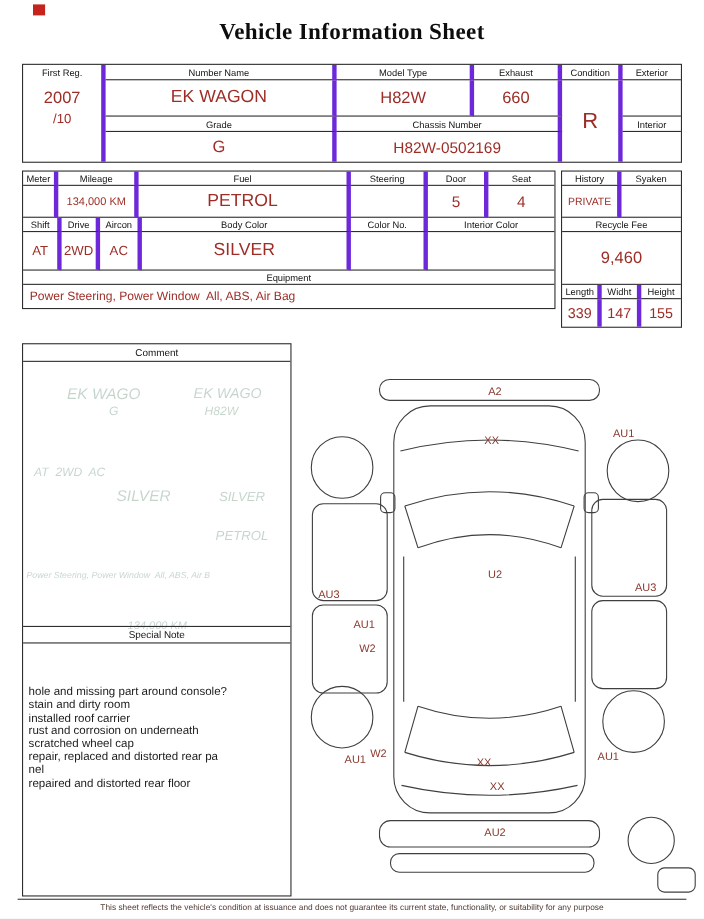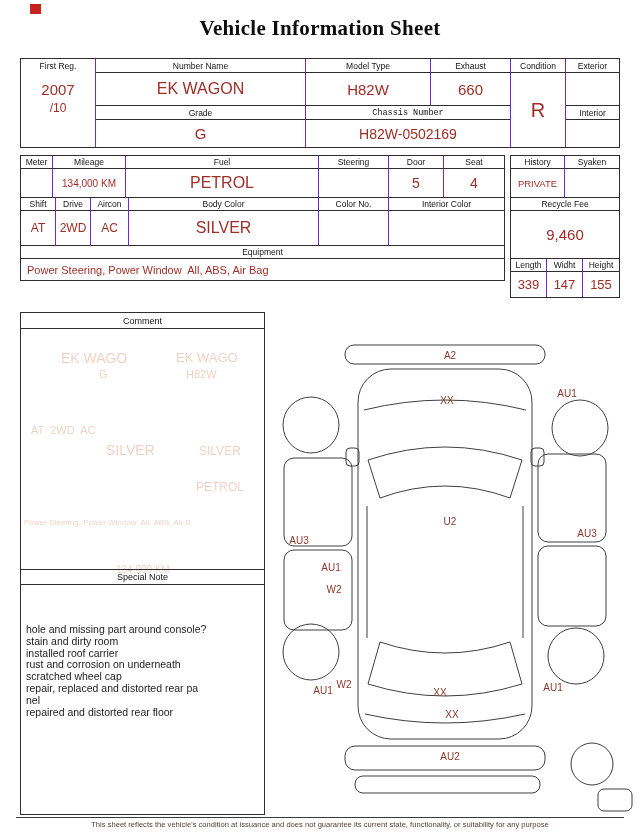--- a/index.html
+++ b/index.html
@@ -1,28 +1,28 @@
 <!DOCTYPE html>
 <html><head>
 <meta charset="utf-8">
 <style>
   html,body{margin:0;padding:0;background:#f2f2f2;}
   .page{position:relative;width:640px;height:835px;background:#ffffff;font-family:"Liberation Sans",sans-serif;overflow:hidden;margin:0 auto;}
   .abs{position:absolute;box-sizing:border-box;}
   .tbl{position:absolute;box-sizing:border-box;border:1px solid #2e2e2e;background:#fff;}
   .cell{position:absolute;box-sizing:border-box;display:flex;align-items:center;justify-content:center;text-align:center;overflow:hidden;}
-  .bR{border-right:1px solid #6d28d9;}
+  .bR{border-right:4px solid #6d28d9;}
   .bB{border-bottom:1px solid #2e2e2e;}
   .bT{border-top:1px solid #2e2e2e;}
   .lbl{font-size:8.5px;color:#141414;}
   .sect{font-size:9px;color:#141414;}
   .val{color:#9d2d26;}
   .title{position:absolute;top:16px;left:0;width:100%;text-align:center;margin:0;font-family:"Liberation Serif",serif;font-size:21px;font-weight:600;letter-spacing:.3px;color:#0d0d0d;}
   .red-marker{position:absolute;left:30px;top:4px;width:11px;height:10px;background:#c4241d;}
-  .ghost{position:absolute;color:#c2410c;opacity:.24;white-space:pre;line-height:1;}
+  .ghost{position:absolute;color:#14532d;opacity:.24;white-space:pre;line-height:1;font-style:italic;}
   .note-line{font-size:10.5px;line-height:11.8px;color:#1c1c1c;text-align:left;}
   .pre{white-space:pre;}
   .footer{position:absolute;left:16px;top:817px;width:608px;border-top:1px solid #3a3a3a;padding-top:2px;text-align:center;font-size:7.6px;color:#55403a;}
   svg text{font-family:"Liberation Sans",sans-serif;font-size:10px;fill:#8a382c;}
 </style>
 </head>
 <body>
 
 <div class="page">
 
@@ -42,21 +42,21 @@
     <div class="cell bR bB lbl" style="left:490px;top:0;width:55px;height:14px;">Condition</div>
     <div class="cell bB lbl" style="left:545px;top:0;width:53px;height:14px;">Exterior</div>
 
     <div class="cell bR bB val" style="left:75px;top:14px;width:210px;height:33px;font-size:16px;">EK WAGON</div>
     <div class="cell bR bB val" style="left:285px;top:14px;width:125px;height:33px;font-size:15px;">H82W</div>
     <div class="cell bR bB val" style="left:410px;top:14px;width:80px;height:33px;font-size:15px;">660</div>
     <div class="cell bR val" style="left:490px;top:14px;width:55px;height:74px;font-size:20px;">R</div>
     <div class="cell bB" style="left:545px;top:14px;width:53px;height:33px;"></div>
 
     <div class="cell bR bB lbl" style="left:75px;top:47px;width:210px;height:14px;">Grade</div>
-    <div class="cell bR bB lbl" style="left:285px;top:47px;width:205px;height:14px;font-family:Liberation Mono, monospace;">Chassis Number</div>
+    <div class="cell bR bB lbl" style="left:285px;top:47px;width:205px;height:14px;">Chassis Number</div>
     <div class="cell bB lbl" style="left:545px;top:47px;width:53px;height:14px;">Interior</div>
 
     <div class="cell bR val" style="left:75px;top:61px;width:210px;height:27px;font-size:15px;">G</div>
     <div class="cell bR val" style="left:285px;top:61px;width:205px;height:27px;font-size:14px;">H82W-0502169</div>
     <div class="cell" style="left:545px;top:61px;width:53px;height:27px;"></div>
   </div>
 
   <div class="tbl" style="left:20px;top:155px;width:485px;height:126px;">
     <div class="cell bR bB lbl" style="left:0;top:0;width:32px;height:13px;">Meter</div>
     <div class="cell bR bB lbl" style="left:32px;top:0;width:73px;height:13px;">Mileage</div>

